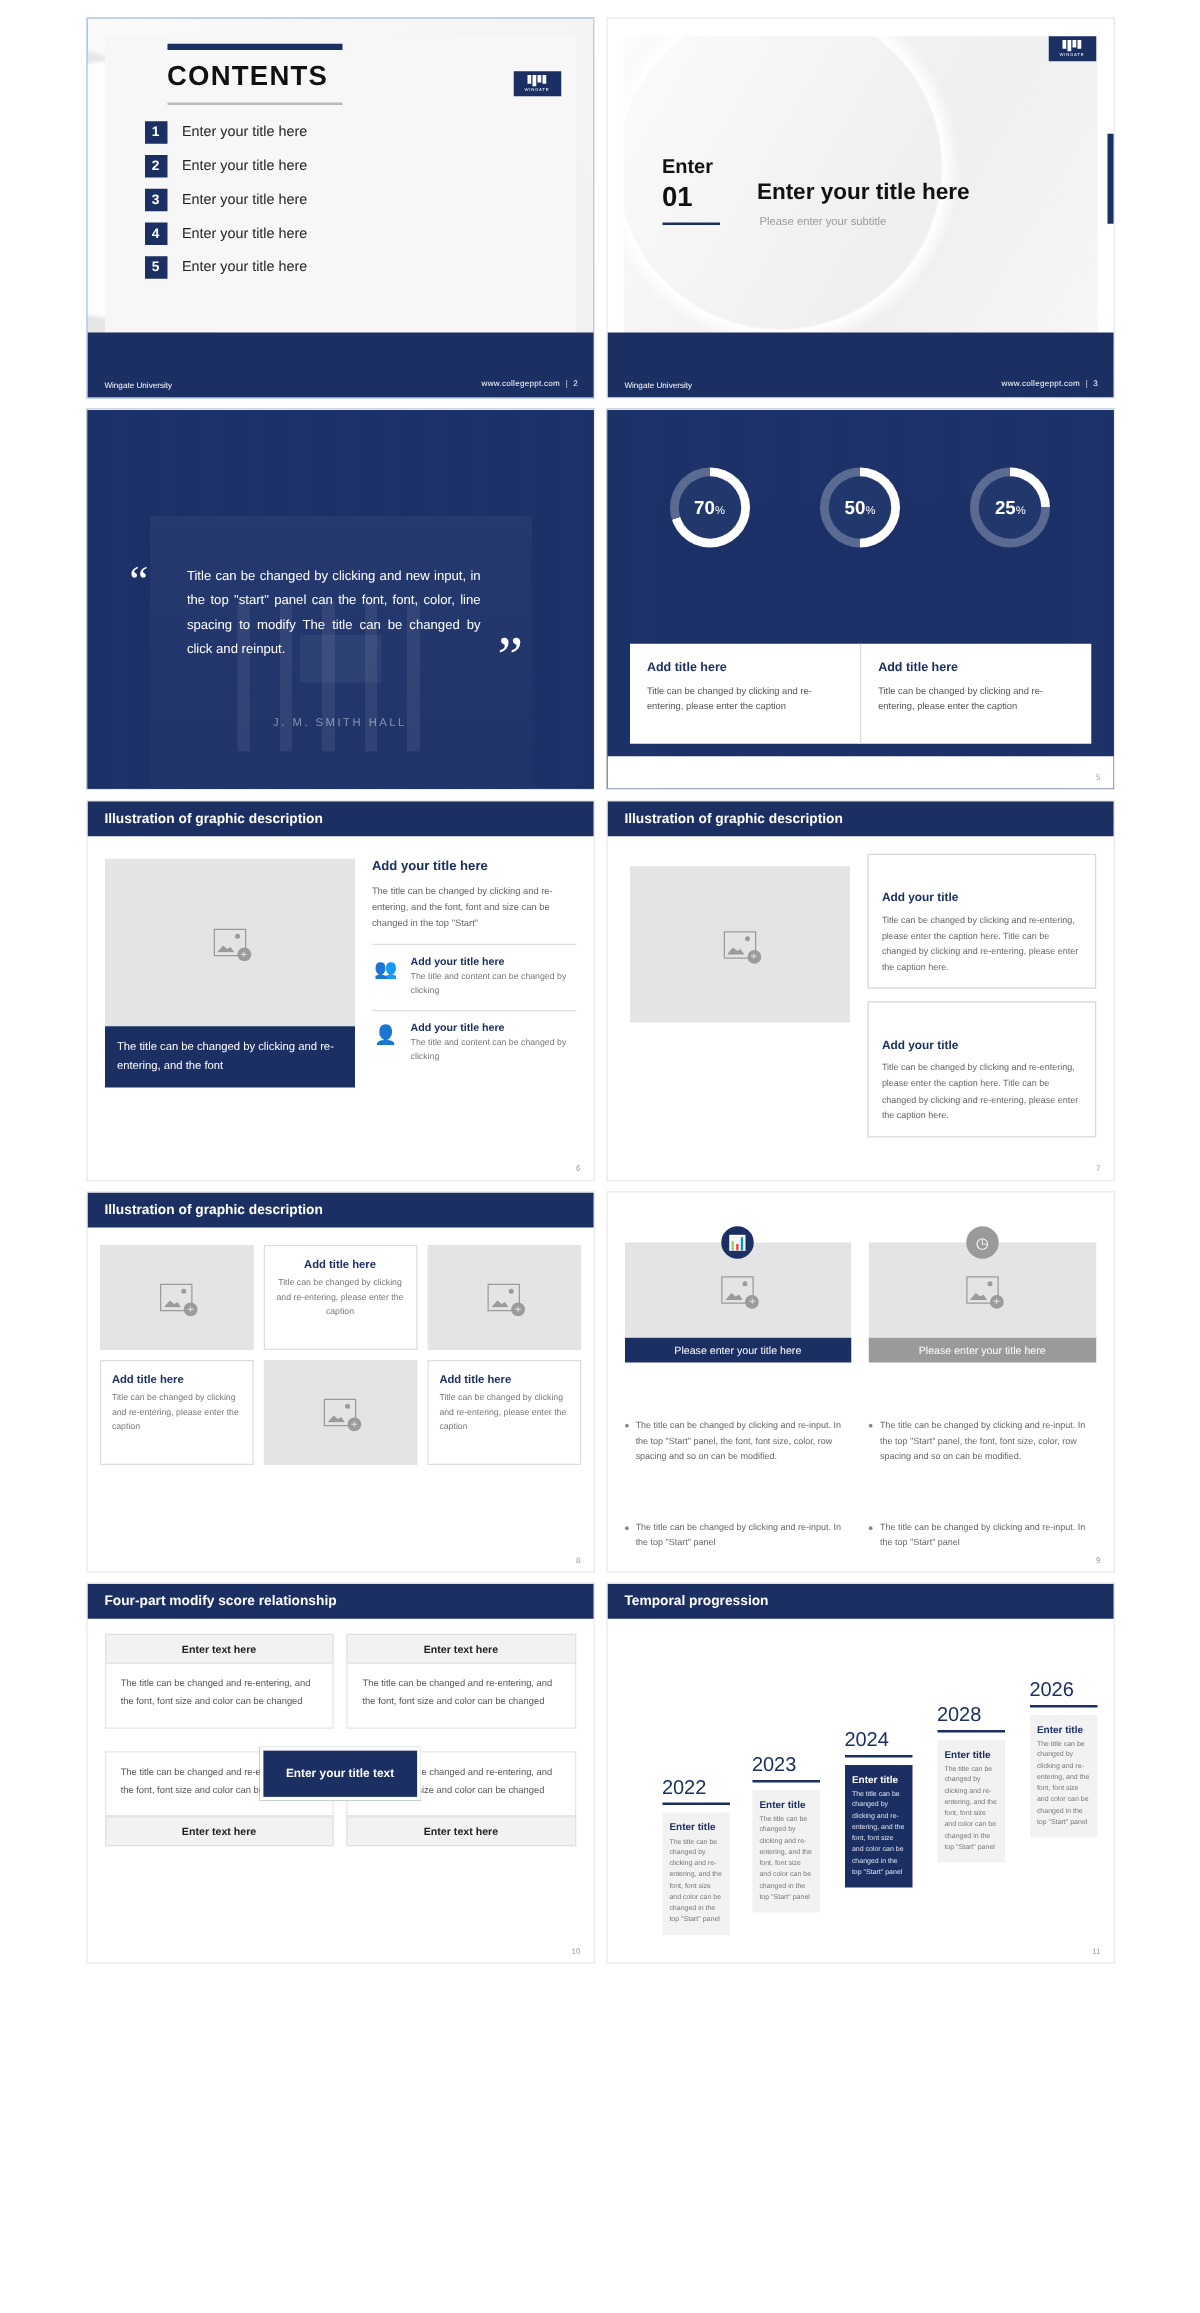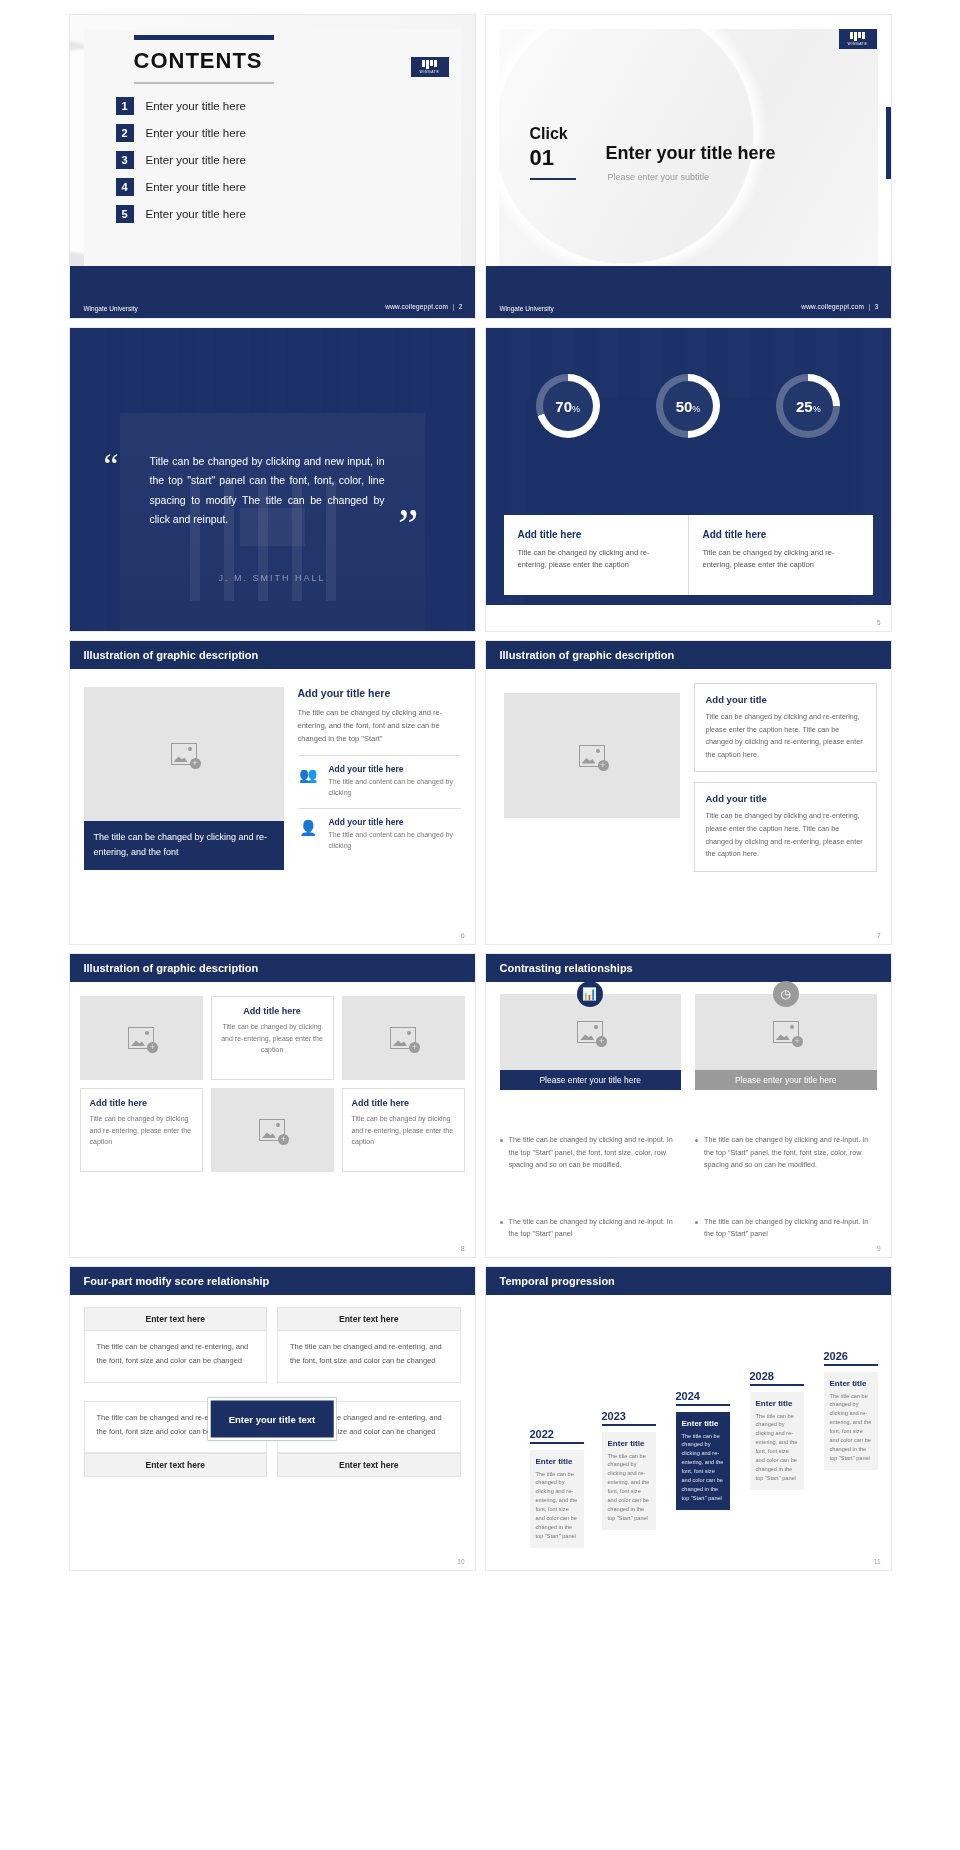--- a/index.html
+++ b/index.html
@@ -164,21 +164,21 @@
   .s6 .mini{display:flex;margin-bottom:10px;}
   .s6 .mini .ic{width:26px;height:22px;margin-right:8px;display:flex;align-items:center;justify-content:center;}
   .s6 .mini h5{font-size:8.5px;color:#1b2f63;margin-bottom:3px;}
   .s6 .mini p{font-size:7px;line-height:1.5;color:#777;}
   .people-icon{font-size:15px;color:#2a4a8a;}
 
   
   .s7 .left{position:absolute;left:18px;top:52px;width:176px;height:125px;}
   .s7 .right{position:absolute;left:208px;right:14px;top:42px;}
   .s7 .card7{border:1px solid #d8d8d8;padding:10px 11px;margin-bottom:10px;}
-  .s7 .card7 h4{font-size:9.5px;color:#1b2f63;margin-bottom:6px;}
+  .s7 .card7 h4{font-size:9.5px;color:#1b2f63;margin-bottom:6px;margin-top:19px;}
   .s7 .card7 p{font-size:7.2px;line-height:1.75;color:#666;}
 
   
   .s8 .grid8{position:absolute;left:10px;right:10px;top:42px;display:grid;grid-template-columns:1fr 1fr 1fr;gap:8px;}
   .s8 .cell{height:84px;}
   .s8 .txtcell{border:1px solid #dedede;padding:9px 9px;}
   .s8 .txtcell h4{font-size:9px;color:#1b2f63;margin-bottom:5px;text-align:center;}
   .s8 .txtcell.l h4{text-align:left;}
   .s8 .txtcell p{font-size:7px;line-height:1.65;color:#777;}
   .s8 .txtcell.c p{text-align:center;}
@@ -199,21 +199,21 @@
   .s10 .hcell{flex:1;background:#f2f2f2;border:1px solid #e0e0e0;text-align:center;font-size:8.5px;font-weight:bold;padding:6px 0;color:#222;}
   .s10 .tcell{flex:1;border:1px solid #e6e6e6;border-top:none;padding:9px 12px;font-size:7.5px;line-height:1.8;color:#555;min-height:52px;}
   .s10 .center{position:absolute;left:50%;top:50%;transform:translate(-50%,-50%);background:#1b2f63;color:#fff;font-size:9.5px;font-weight:bold;padding:13px 18px;border:3px solid #fff;white-space:nowrap;}
 
   
   .s11 .head{position:absolute;left:16px;top:40px;}
   .s11 .head h3{font-size:11px;color:#1b2f63;font-weight:bold;margin-bottom:5px;}
   .s11 .head p{font-size:7.5px;line-height:1.6;color:#666;max-width:185px;}
   .s11 .steps{position:absolute;left:16px;right:8px;bottom:18px;height:180px;}
   .s11 .step{position:absolute;width:54px;}
-  .s11 .yr{font-size:11px;font-weight:bold;color:#1b2f63;margin-bottom:2px;}
+  .s11 .yr{font-size:16px;font-weight:normal;color:#1b2f63;margin-bottom:2px;}
   .s11 .ln{height:2px;background:#1b2f63;margin-bottom:6px;}
   .s11 .bx{background:#f2f2f2;padding:7px 6px;}
   .s11 .bx.dark{background:#1b2f63;}
   .s11 .bx h5{font-size:8px;font-weight:bold;color:#1b2f63;margin-bottom:4px;}
   .s11 .bx.dark h5{color:#fff;}
   .s11 .bx p{font-size:5.6px;line-height:1.6;color:#777;}
   .s11 .bx.dark p{color:#dfe4f0;}
 </style>
 </head>
 <body>
@@ -273,21 +273,21 @@
         <div class="bars">
             <i></i>
             <i></i>
             <i></i>
             <i></i>
           </div>
         <div class="name">WINGATE</div>
       </div>
     </div>
     <div class="rightbar"></div>
-    <div class="partword">Click</div>
+    <div class="partword">Enter</div>
     <div class="partnum">01</div>
     <div class="partrule"></div>
     <div class="ptitle">Enter your title here</div>
     <div class="psub">Please enter your subtitle</div>
     <div class="footerbar"></div>
     <div class="footer-text footer-left">Wingate University</div>
     <div class="footer-text footer-right">www.collegeppt.com ｜ 3</div>
   </div>
 
   <div class="slide s4">
@@ -442,23 +442,20 @@
         </div>
       <div class="cell txtcell l">
         <h4>Add title here</h4>
         <p>Title can be changed by clicking and re-entering, please enter the caption</p>
       </div>
     </div>
     <div class="pagenum">8</div>
   </div>
 
   <div class="slide s9">
-    <div class="hdr">
-        <span>Contrasting relationships</span>
-      </div>
     <div class="cols">
       <div class="col">
         <div class="imgbox ibox">
           <div class="badge" style="background:#1b2f63">📊</div>
           <div class="img-icon">
               <div class="frame"></div>
               <div class="sun"></div>
               <div class="mount"></div>
               <div class="plus">+</div>
             </div>

